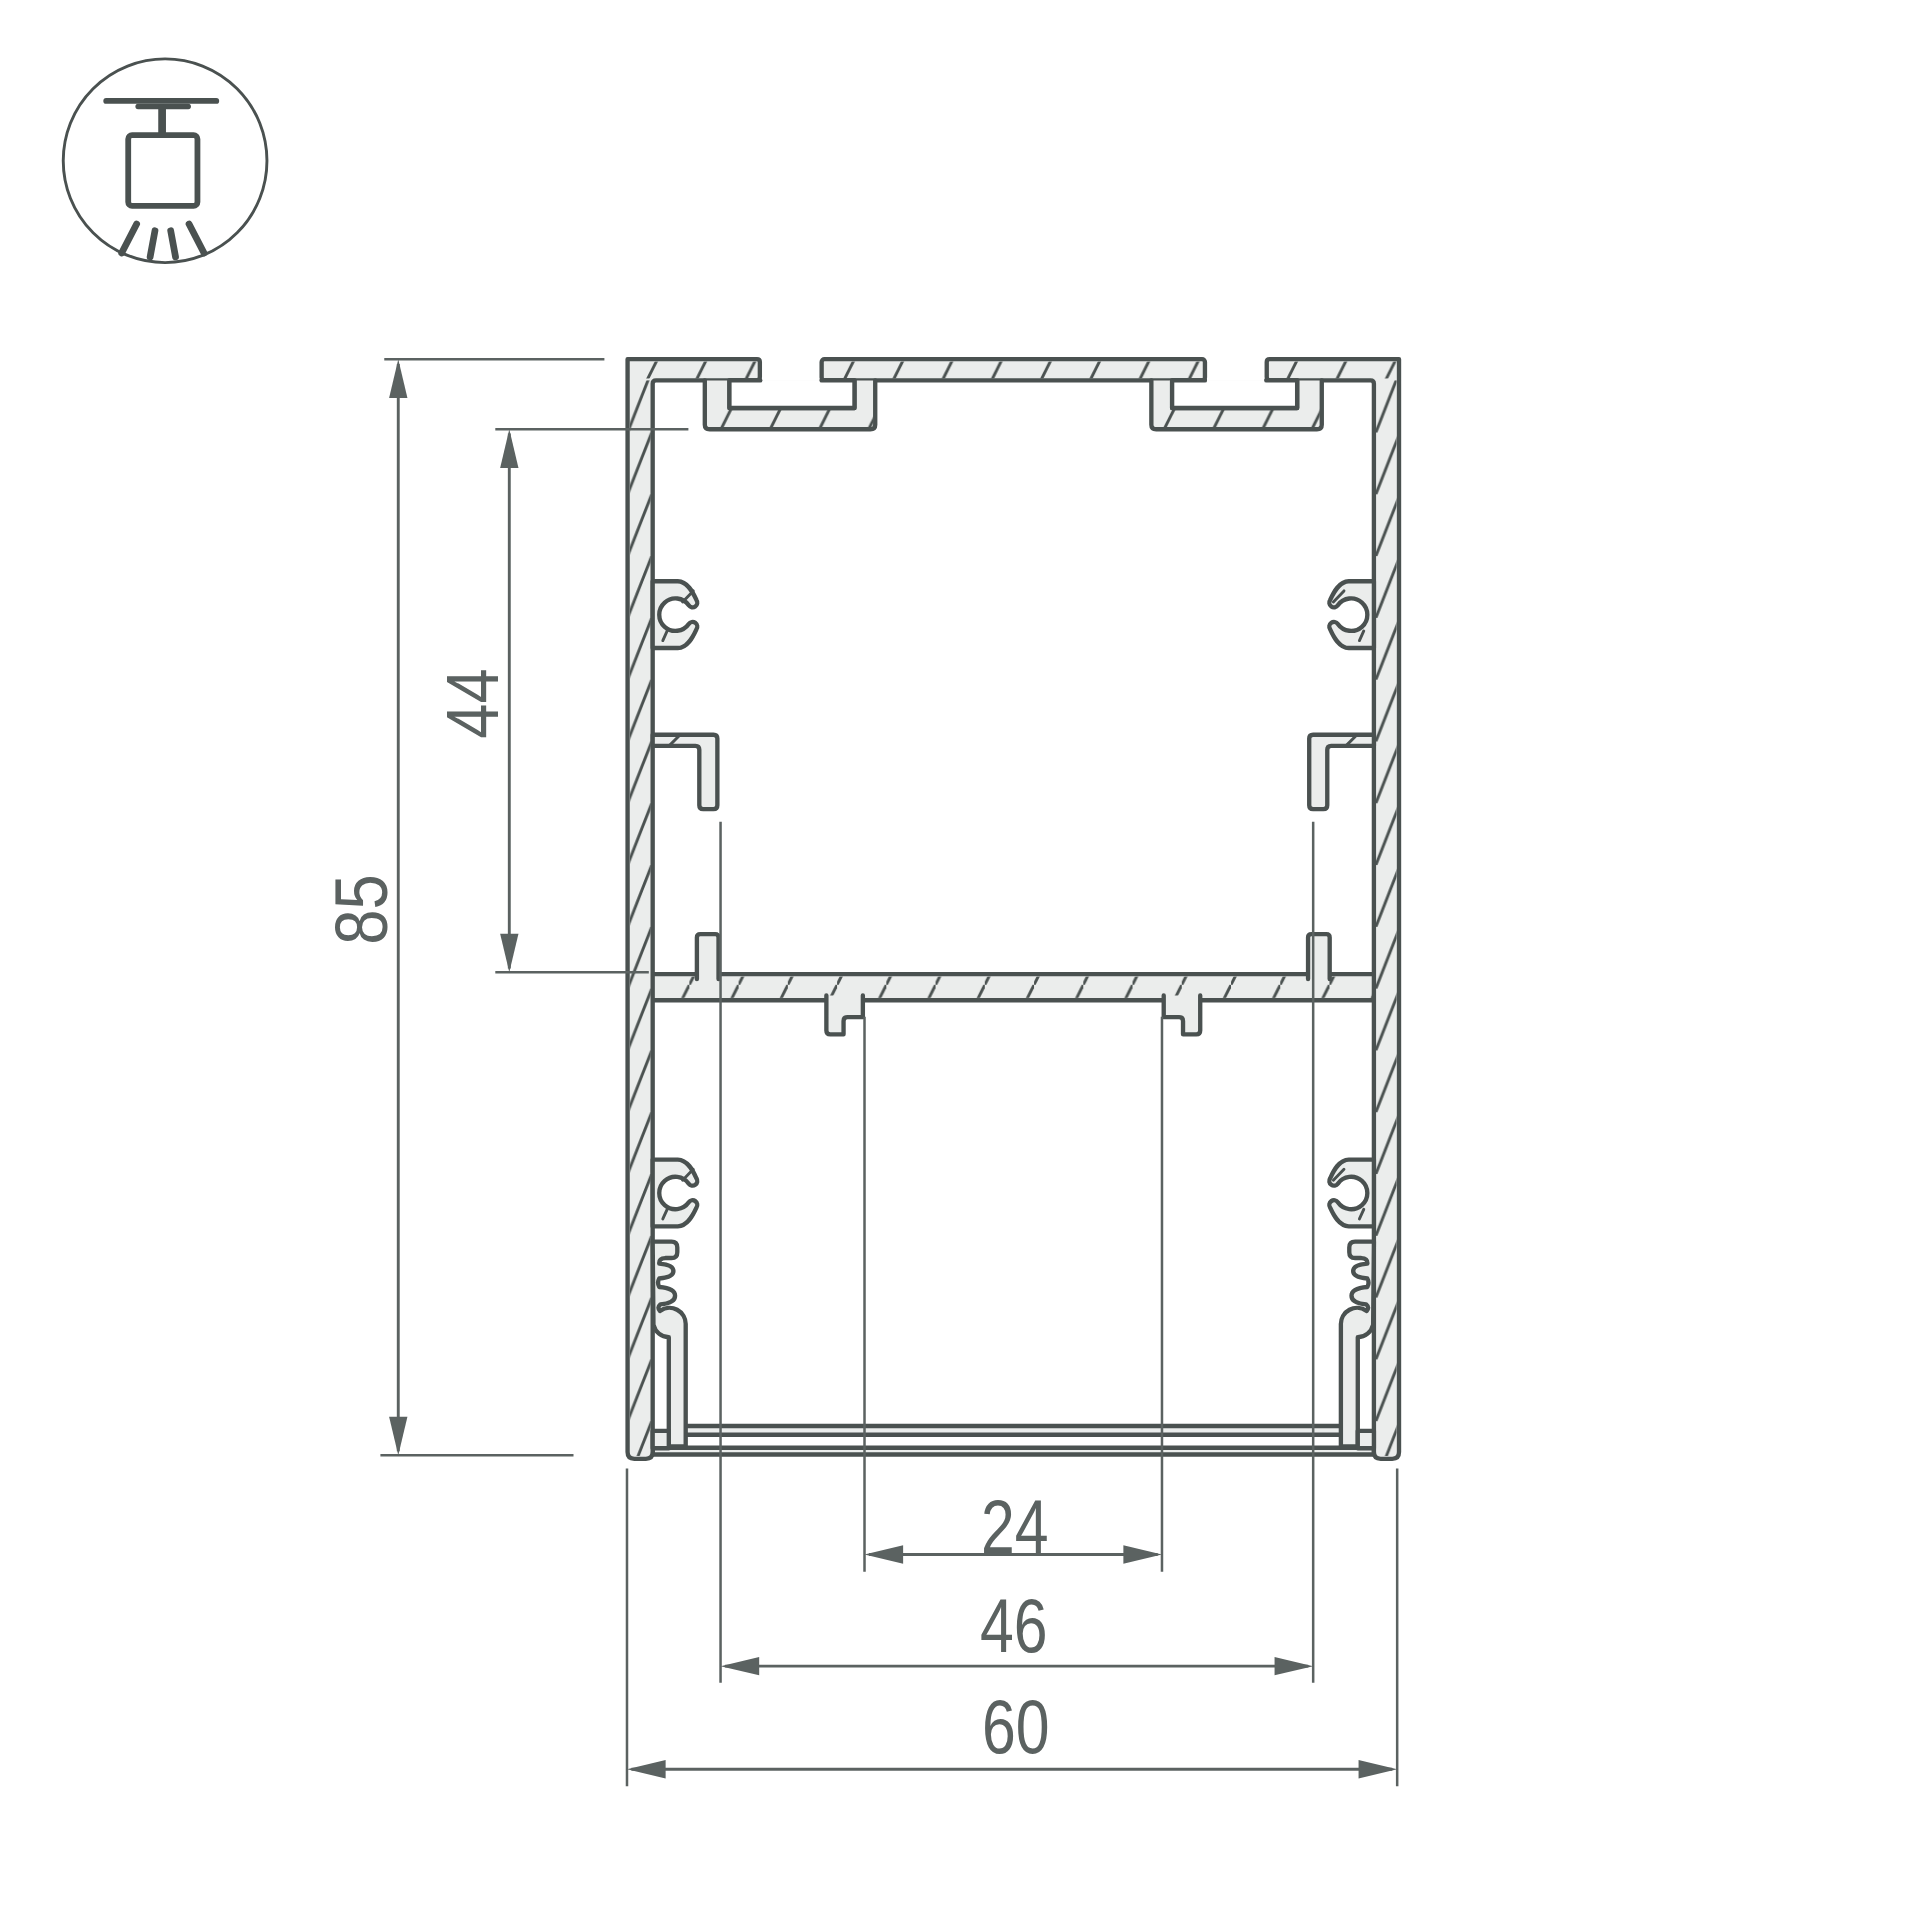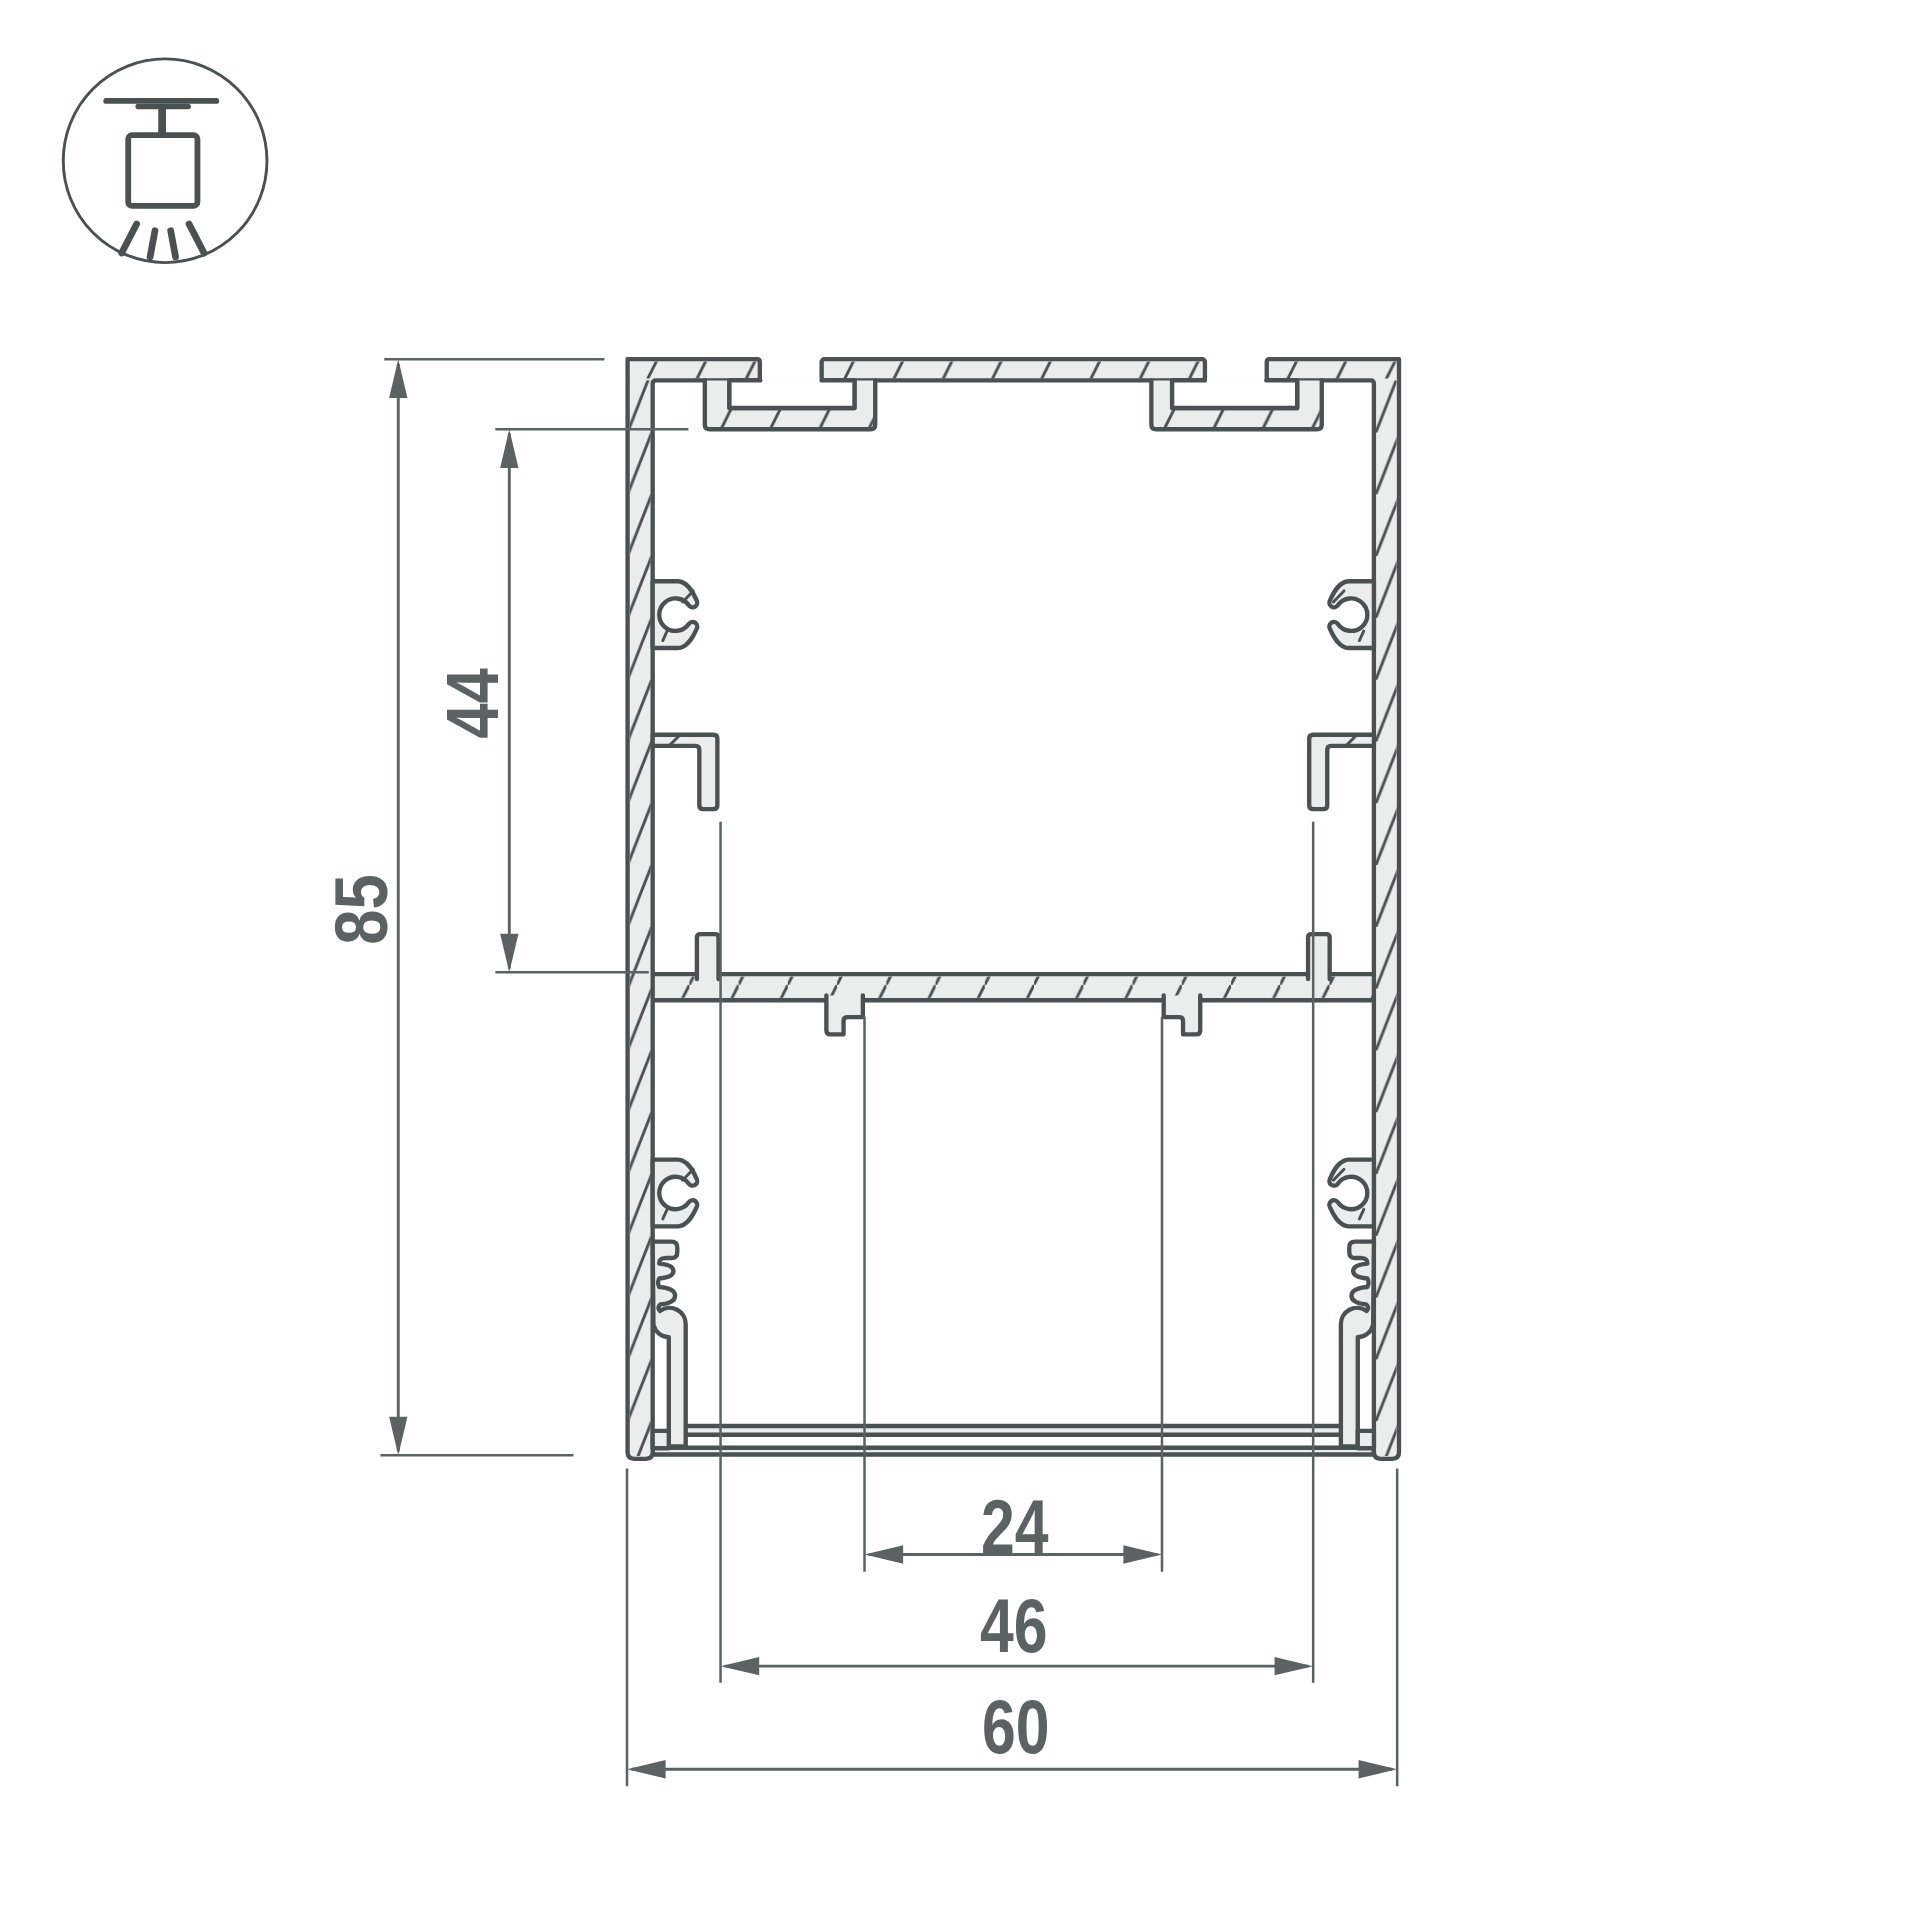--- a/index.html
+++ b/index.html
@@ -1,16 +1,16 @@
 <!DOCTYPE html>
 <html><head>
 <meta charset="utf-8">
 <style>
   html,body{margin:0;padding:0;background:#ffffff;}
-  .wrap{width:1764px;height:1931px;position:relative;background:#f0abfc;overflow:hidden;font-weight:bold;}
+  .wrap{width:1764px;height:1931px;position:relative;background:#f0abfc;overflow:hidden;}
   svg{display:block;}
   text{font-family:"Liberation Sans", sans-serif;}
 </style>
 </head>
 <body>
 <div class="wrap">
 <svg width="1931" height="1931" viewBox="0 0 2000 2000" xmlns="http://www.w3.org/2000/svg">
   <defs>
     <pattern id="hh" width="51" height="102" patternUnits="userSpaceOnUse">
       <path d="M51,0 L0,102" stroke="#4a5150" stroke-width="3" fill="none"></path>

